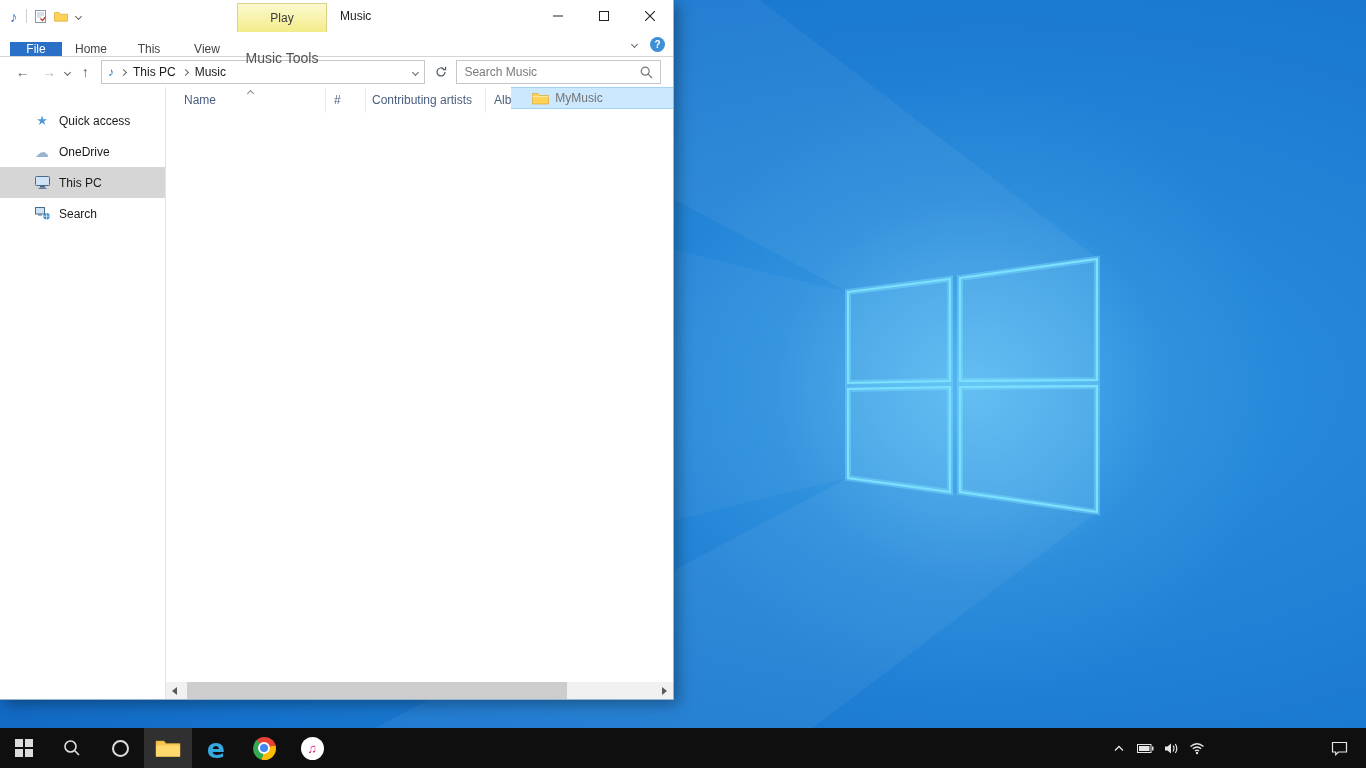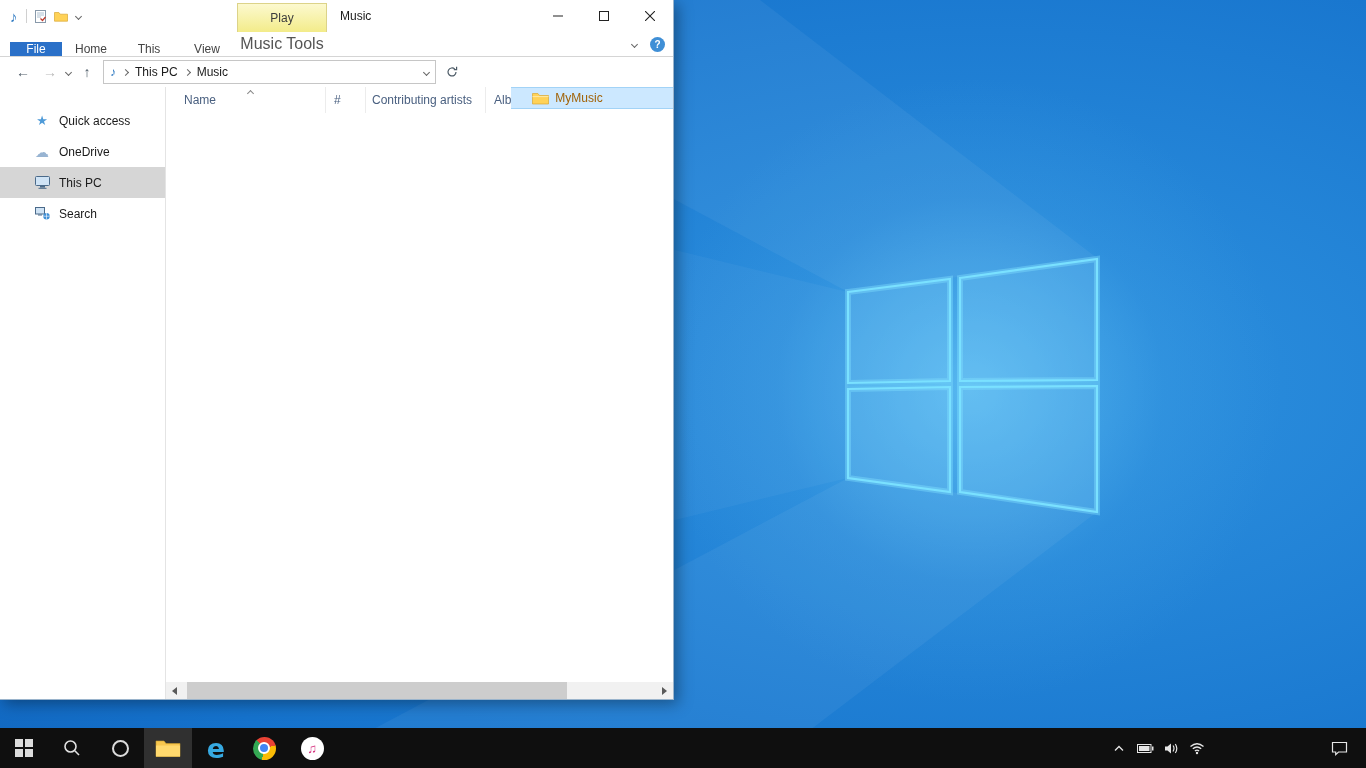--- a/index.html
+++ b/index.html
@@ -19,21 +19,21 @@
   .note{color:#2f7ac2;font-size:15px;line-height:1}
   .playtab{position:absolute;left:237px;top:3px;width:90px;height:29px;
            background:linear-gradient(#fcf9cf,#f3ec8a);border:1px solid #dcd389;border-bottom:none;
            display:flex;align-items:center;justify-content:center;font-size:12px;color:#3c3c3c}
   .wtitle{position:absolute;left:340px;top:0;height:32px;line-height:32px;font-size:12px;color:#1a1a1a}
   .wctrls{position:absolute;right:0;top:0;height:32px;display:flex}
   .wbtn{width:46px;height:32px;display:flex;align-items:center;justify-content:center}
   .tabrow{position:relative;height:25px;flex:0 0 25px;border-bottom:1px solid #d5d5d5;display:flex;align-items:flex-end}
   .filetab{width:52px;margin-left:10px;background:#2a70c8;color:#fff;font-size:12px;display:flex;align-items:center;justify-content:center}
   .rtab{width:58px;font-size:12px;color:#444;display:flex;align-items:center;justify-content:center}
-  .mtools{position:absolute;left:237px;top:0;width:90px;height:100%;display:flex;align-items:center;justify-content:center;font-size:16px;color:#555}
+  .mtools{position:absolute;left:237px;top:14px;width:90px;height:100%;display:flex;align-items:center;justify-content:center;font-size:14px;color:#555}
   .tabrow-right{position:absolute;right:8px;top:0;height:100%;display:flex;align-items:center;gap:13px}
   .help{width:15px;height:15px;border-radius:50%;background:#3f8fd6;color:#fff;font-size:10px;font-weight:bold;display:flex;align-items:center;justify-content:center}
   .chev{display:inline-block;width:5px;height:5px;border-right:1.4px solid #666;border-bottom:1.4px solid #666}
   .chev.down{transform:rotate(45deg)}
   .chev.right{transform:rotate(-45deg)}
   .chev.up{transform:rotate(-135deg);border-color:#888}
   .addrrow{height:30px;flex:0 0 30px;display:flex;align-items:center;padding:0 12px;gap:5px;background:#fff}
   .navarrow{font-size:14px;width:22px;text-align:center;color:#4c5a66}
   .navarrow.disabled{color:#b9b9b9}
   .addrbox{width:333px;height:24px;border:1px solid #c6c6c6;display:flex;align-items:center;padding:0 6px;gap:7px;font-size:12px;color:#1a1a1a;background:#fff}
@@ -53,21 +53,21 @@
   .filepane{flex:1;position:relative;display:flex;flex-direction:row;min-width:0}
   .cols{height:26px;flex:0 0 26px;display:flex;font-size:12px;color:#4a6080;position:relative}
   .col{display:flex;align-items:center;border-right:1px solid #ececec;padding-left:8px;white-space:nowrap;overflow:hidden}
   .col.name{width:160px;padding-left:18px}
   .col.num{width:40px}
   .col.title{width:162px}
   .col.artists{width:120px;padding-left:6px}
   .col.album{flex:1;border-right:none}
   .sortind{position:absolute;left:82px;top:4px}
   .rows{flex:1;position:relative}
-  .frow{height:22px;display:flex;align-items:center;gap:6px;padding-left:21px;font-size:12px;color:#a16207}
+  .frow{height:22px;display:flex;align-items:center;gap:6px;padding-left:21px;font-size:12px;color:#737373}
   .frow.sel{background:#cce8ff;border-top:1px solid #a2d3f7;border-bottom:1px solid #a2d3f7}
   .hscroll{position:absolute;left:0;right:0;bottom:0;height:17px;background:#f1f1f1;display:flex;align-items:center}
   .harrow{width:17px;height:17px;display:flex;align-items:center;justify-content:center}
   .harrow.right{position:absolute;right:0}
   .tri-l{width:0;height:0;border-top:4px solid transparent;border-bottom:4px solid transparent;border-right:5px solid #5a5a5a}
   .tri-r{width:0;height:0;border-top:4px solid transparent;border-bottom:4px solid transparent;border-left:5px solid #5a5a5a}
   .hthumb{position:absolute;left:21px;width:380px;top:0;height:17px;background:#cdcdcd}
   .statusbar{height:22px;flex:0 0 22px;border-top:1px solid #d9d9d9;display:flex;align-items:center;padding:0 10px;font-size:11.5px;color:#333;gap:22px}
   .viewbtns{margin-left:auto;display:flex;gap:3px;margin-right:2px}
   .vbtn{width:19px;height:18px;display:flex;align-items:center;justify-content:center;border:1px solid transparent}
@@ -171,20 +171,27 @@
       <span class="crumb">Music</span>
       <span class="spacer"></span>
       <span class="chev down"></span>
     </div>
     <div class="refresh">
       <svg width="12" height="12" viewBox="0 0 12 12">
         <path d="M10 6a4 4 0 1 1-1.2-2.9" fill="none" stroke="#4c5a66" stroke-width="1.2"></path>
         <path d="M10.6 0.8 L10.6 3.6 L7.8 3.6" fill="none" stroke="#4c5a66" stroke-width="1.2"></path>
       </svg>
     </div>
+    <div class="searchbox">
+      <input placeholder="Search Music" style="">
+      <svg width="13" height="13" viewBox="0 0 13 13">
+        <circle cx="5.2" cy="5.2" r="4" fill="none" stroke="#777" stroke-width="1.2"></circle>
+        <path d="M8.2 8.2 L12 12" stroke="#777" stroke-width="1.2"></path>
+      </svg>
+    </div>
   </div>
 
   <div class="wbody">
     <div class="sidebar">
       <div class="sitem">
         <span class="sicon star">★</span>
         <span>Quick access</span>
       </div>
       <div class="sitem">
         <span class="sicon cloud">☁</span>

